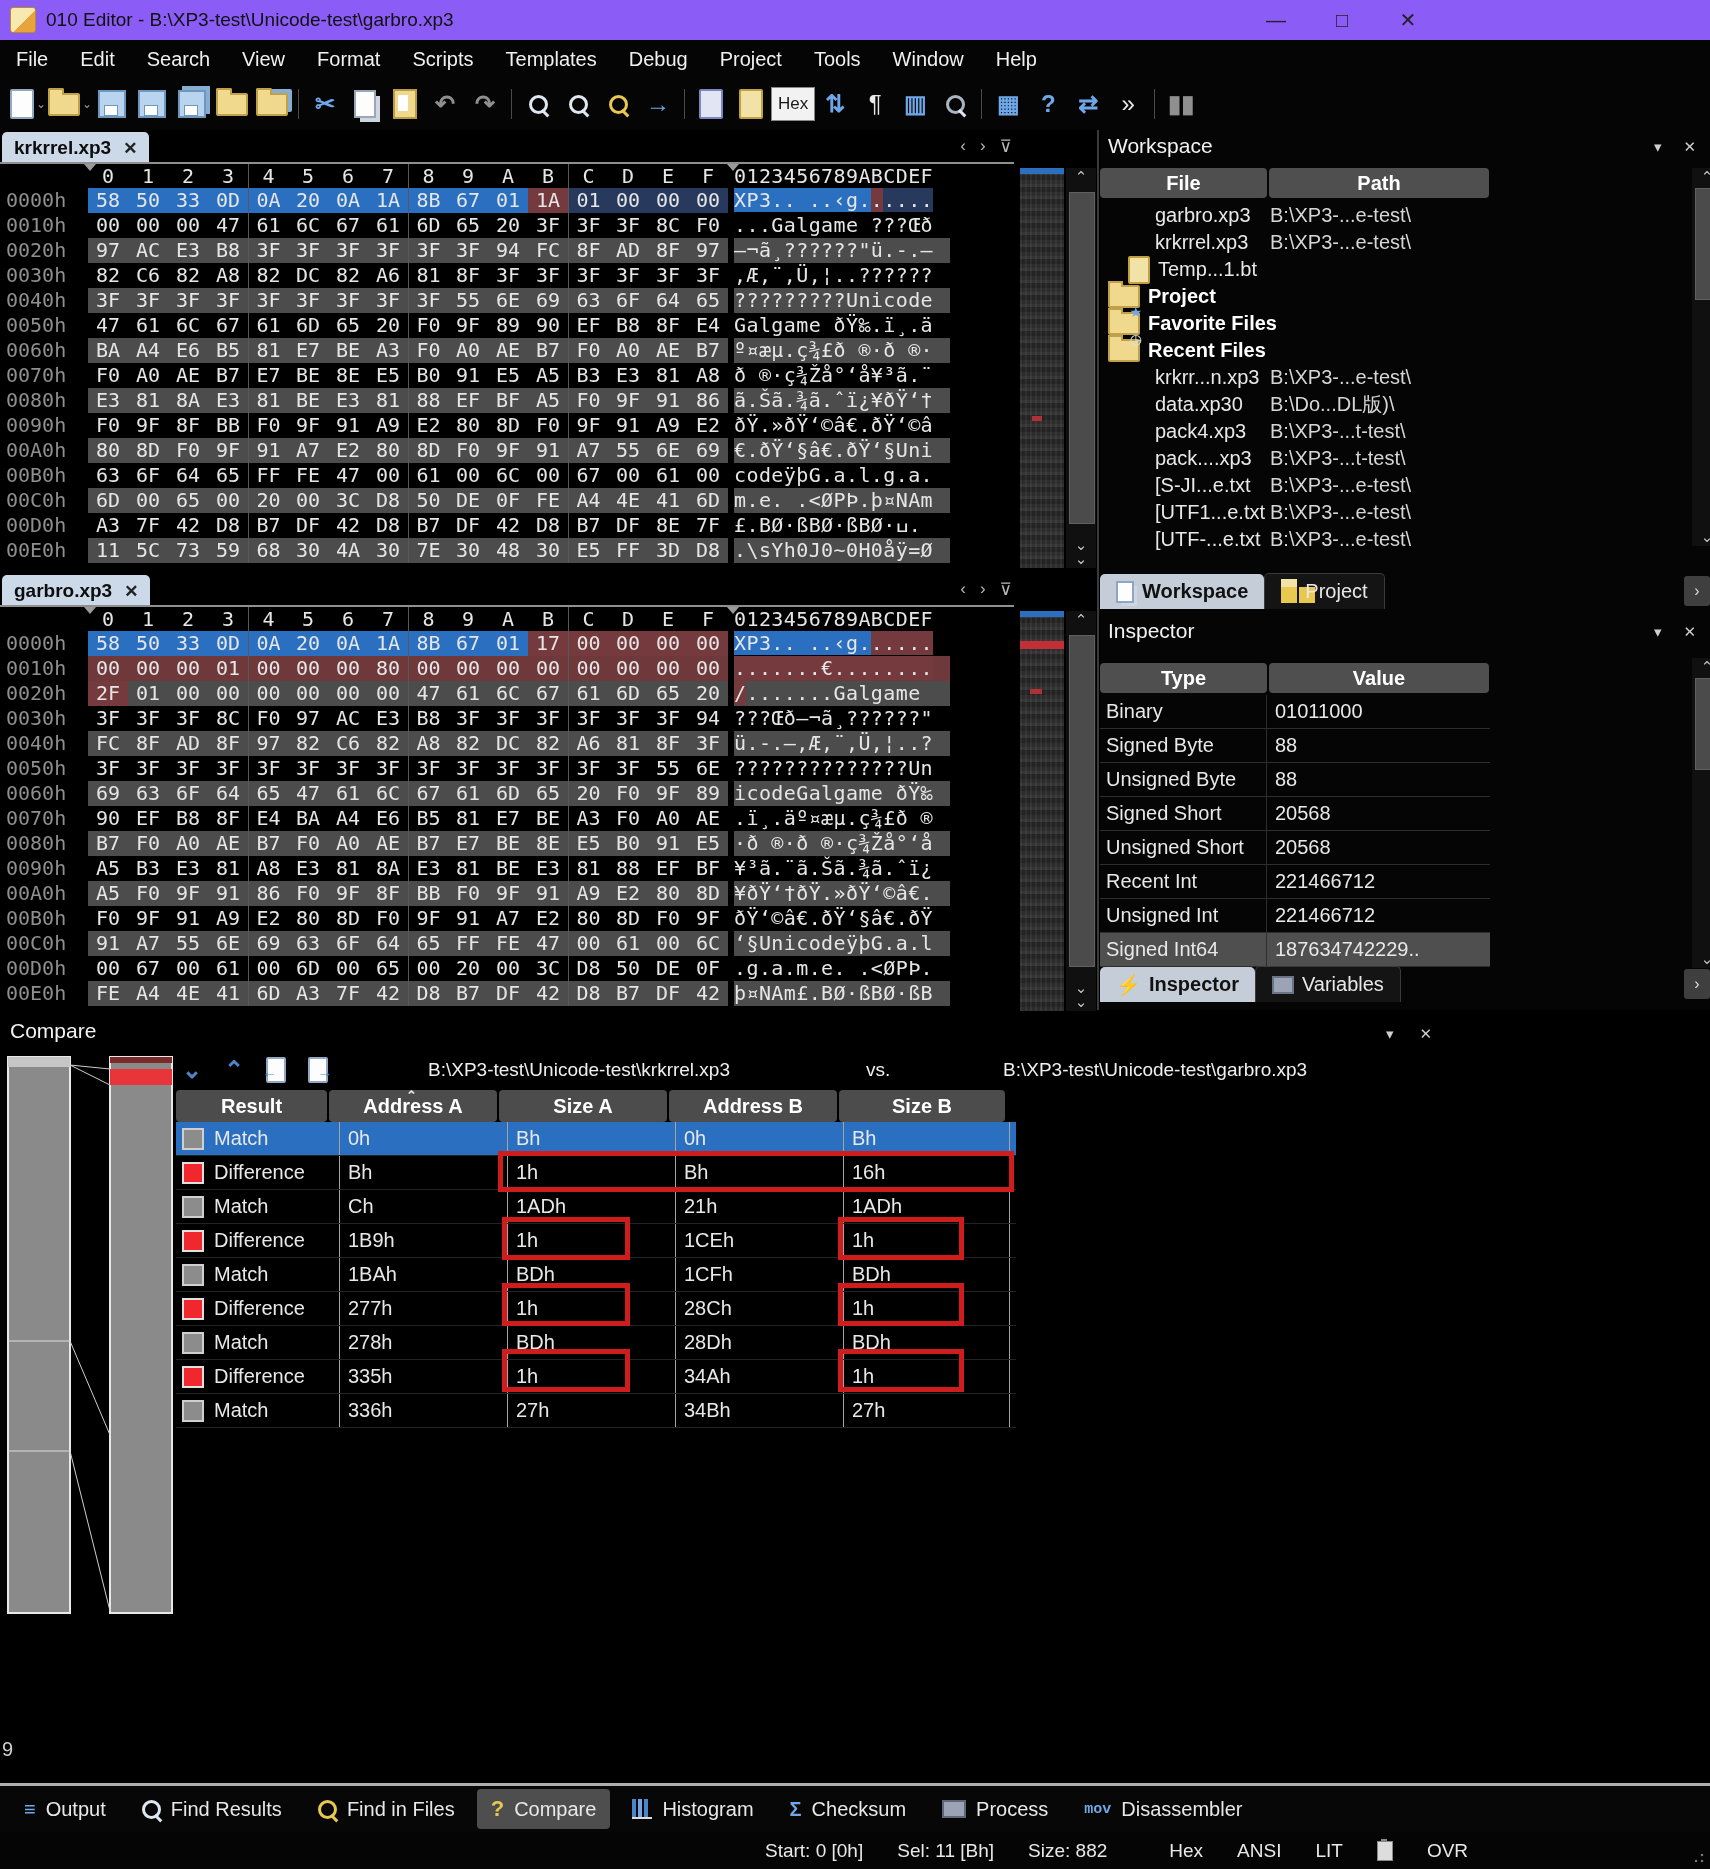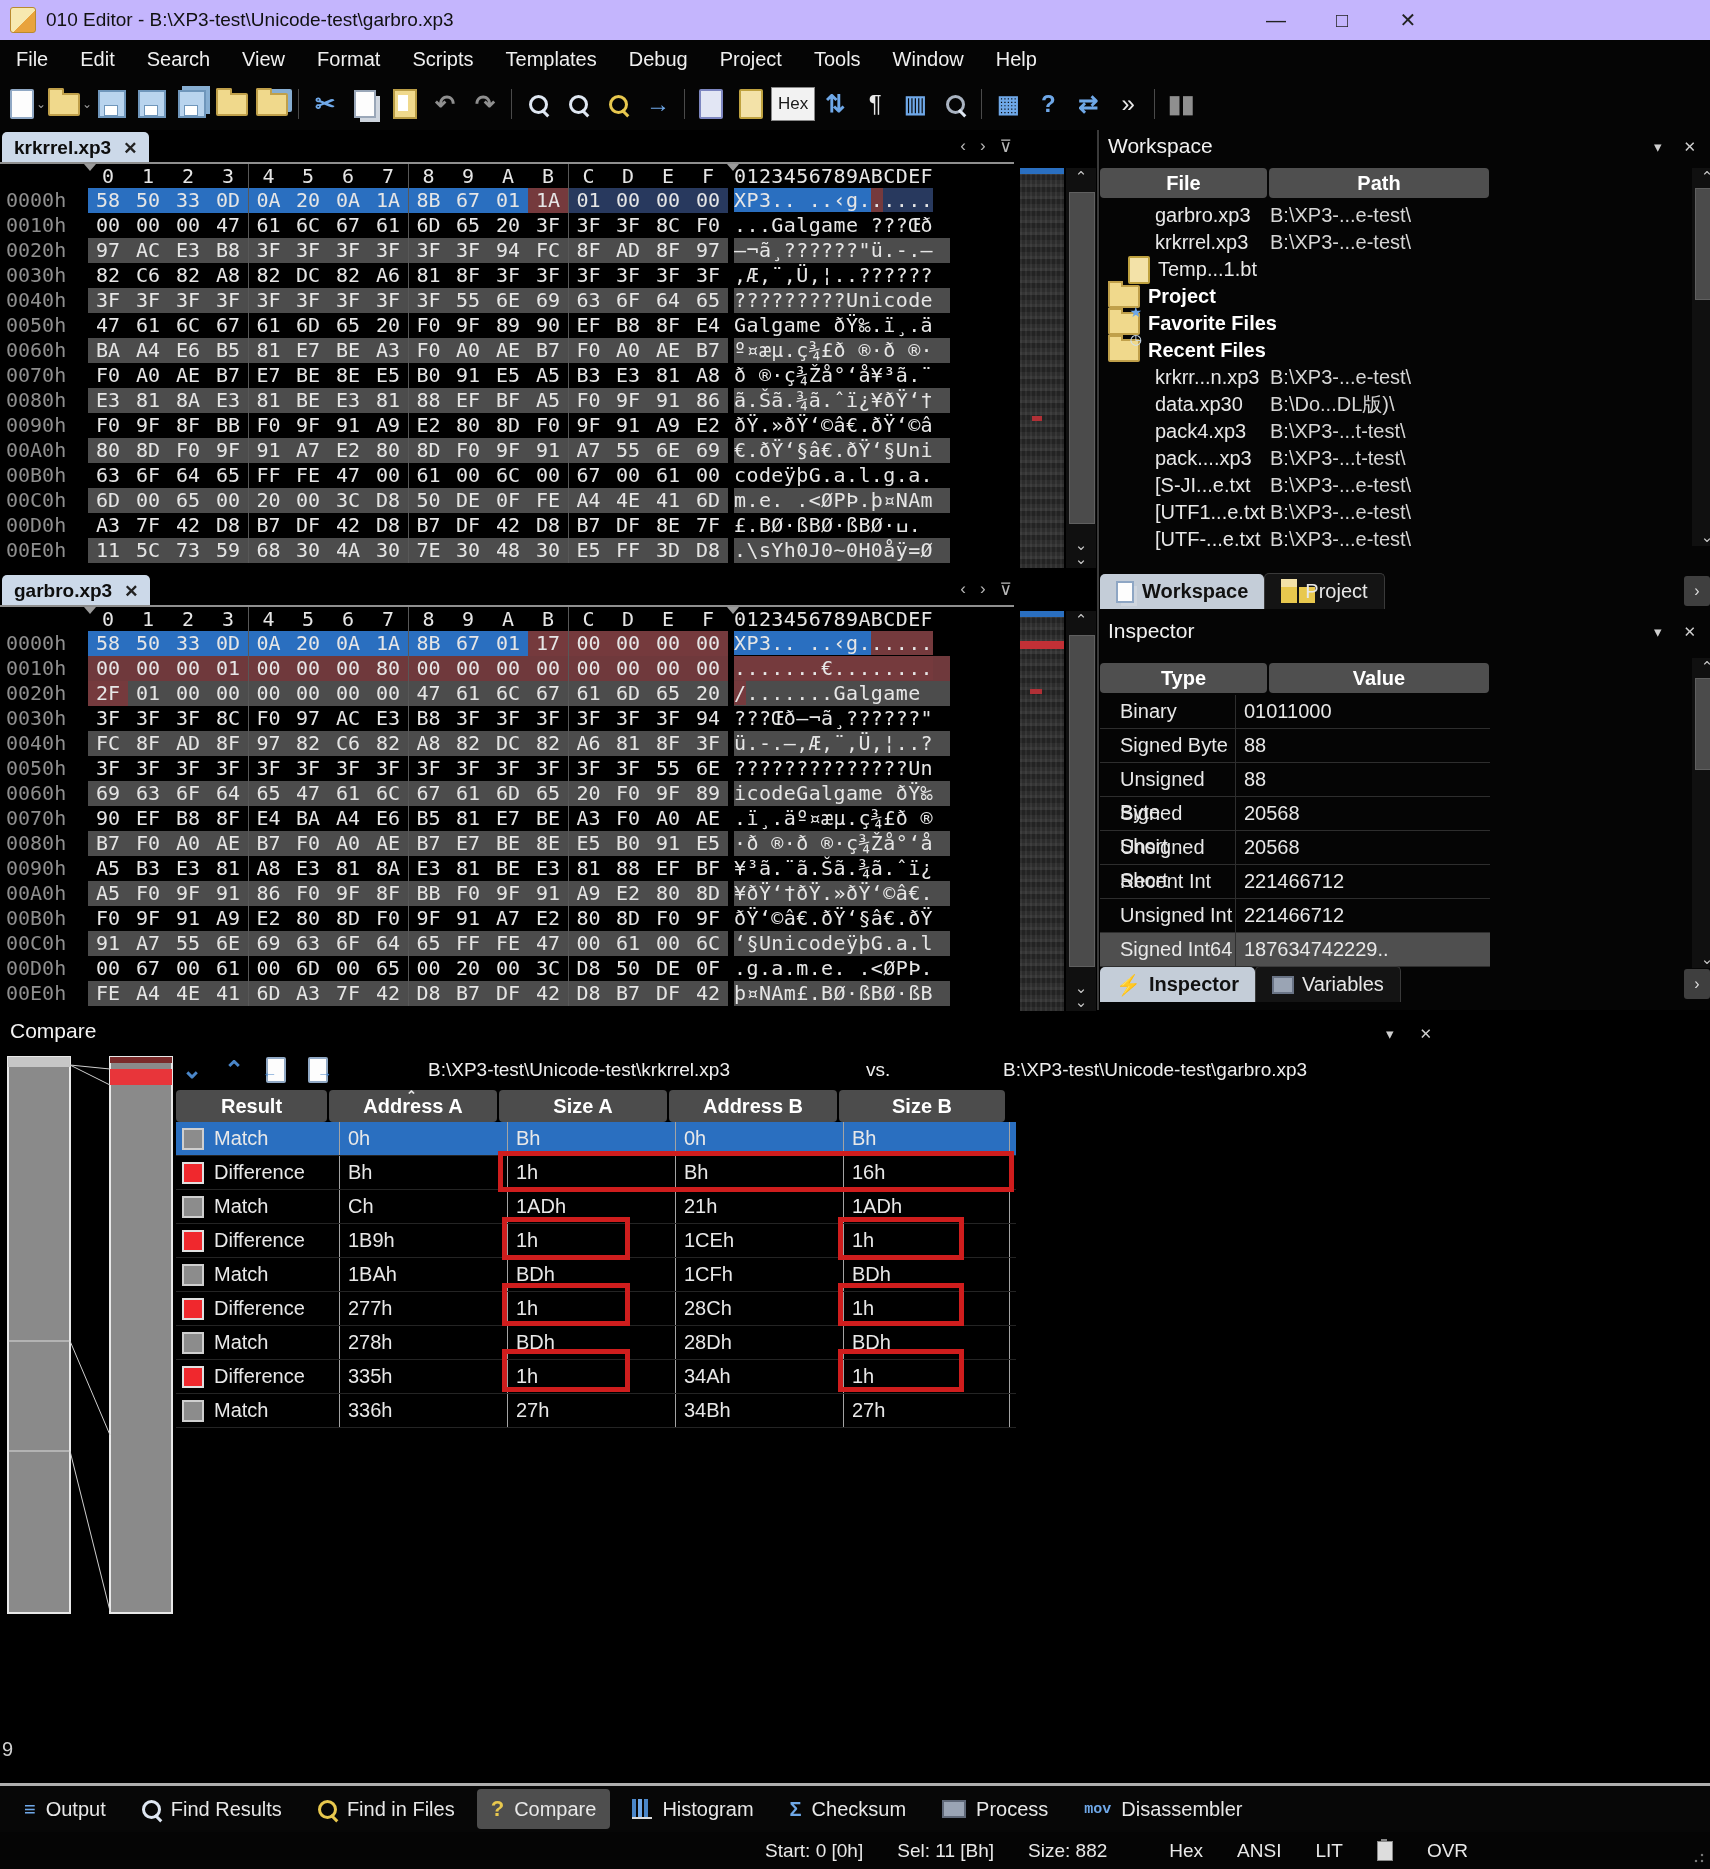--- a/index.html
+++ b/index.html
@@ -1,20 +1,20 @@
 <!DOCTYPE html>
 <html><head>
 <meta charset="utf-8">
 <style>
   html,body{margin:0;padding:0;}
   body{width:1710px;height:1869px;position:relative;background:#000;overflow:hidden;
        font-family:"Liberation Sans",sans-serif;color:#e8e8e8;}
   .abs{position:absolute;}
   
-  .titlebar{position:absolute;left:0;top:0;width:1710px;height:40px;background:#c4b5fd;color:#111;
+  .titlebar{position:absolute;left:0;top:0;width:1710px;height:40px;background:#8b5cf6;color:#111;
             display:flex;align-items:center;font-size:19px;}
   .appicon{width:24px;height:24px;margin:0 10px 0 10px;background:linear-gradient(135deg,#f7e9b0 55%,#e8a33d 56%);
            border:1px solid #b98a2e;border-radius:3px;}
   .winbtns{position:absolute;left:1262px;top:0;height:40px;display:flex;gap:38px;align-items:center;color:#222;font-size:20px;}
   .winbtns span{width:28px;text-align:center;}
   
   .menubar{position:absolute;left:0;top:40px;width:1710px;height:38px;background:#050505;display:flex;align-items:center;}
   .menu-item{padding:0 16px;font-size:20px;color:#f0f0f0;}
   
   .toolbar{position:absolute;left:0;top:78px;width:1710px;height:52px;background:#050505;display:flex;align-items:center;padding-left:8px;box-sizing:border-box;}
@@ -89,21 +89,21 @@
   .wicon.fold{background:#f0d98c;border:2px solid #c0a04a;border-radius:2px;}
   .wicon.fold::before{content:"";position:absolute;left:-2px;top:-6px;width:11px;height:4px;background:#f0d98c;border:2px solid #c0a04a;border-bottom:none;}
   .wicon .ovl{position:absolute;right:-4px;top:-10px;font-size:14px;}
   .wicon.script{width:18px;height:24px;background:#f3e2a8;border:2px solid #bfa23f;border-radius:2px;margin-left:2px;}
   .ptabs{display:flex;align-items:flex-end;height:35px;position:relative;}
   .ptab{display:flex;align-items:center;gap:8px;font-size:20px;padding:4px 16px;height:27px;border-radius:5px 5px 0 0;}
   .ptab.active{background:#c4cdd8;color:#111;font-weight:bold;}
   .ptab.inactive{background:#141414;color:#e8e8e8;border:1px solid #3a3a3a;border-bottom:none;}
   .ptab-more{position:absolute;right:0;top:2px;width:26px;height:30px;background:#3f3f3f;color:#ddd;text-align:center;line-height:30px;border-radius:3px;}
   .insrow{display:flex;height:33px;line-height:33px;font-size:20px;border-bottom:1px solid #2e2e2e;width:390px;}
-  .insrow .t{width:136px;padding-left:20px;box-sizing:border-box;border-right:1px solid #2e2e2e;}
+  .insrow .t{width:167px;padding-left:6px;box-sizing:border-box;border-right:1px solid #2e2e2e;}
   .insrow .v{padding-left:8px;}
   .insrow.selected{background:#4f4f4f;}
   .i-blocks{width:16px;height:16px;background:#e8c84e;box-shadow:18px 0 0 #e8c84e,0 -8px 0 #f3e2a8;margin-top:6px;}
   .i-pages-sm{width:14px;height:18px;background:#fdfdfd;border:2px solid #8ea6c4;box-shadow:4px 4px 0 -1px #cfd6df;}
   .i-winvar{width:18px;height:14px;background:#9aa4b4;border:2px solid #6a7486;}
   
   .cmp{position:absolute;left:0;top:1015px;width:1710px;height:768px;background:#000;}
   .cmp-title{position:absolute;left:10px;top:4px;font-size:21px;color:#f2f2f2;}
   .cmp-ctrl{position:absolute;left:1386px;top:10px;display:flex;gap:26px;color:#cfcfcf;font-size:15px;}
   .cmp-tools{position:absolute;left:182px;top:40px;display:flex;gap:22px;align-items:center;height:30px;}

